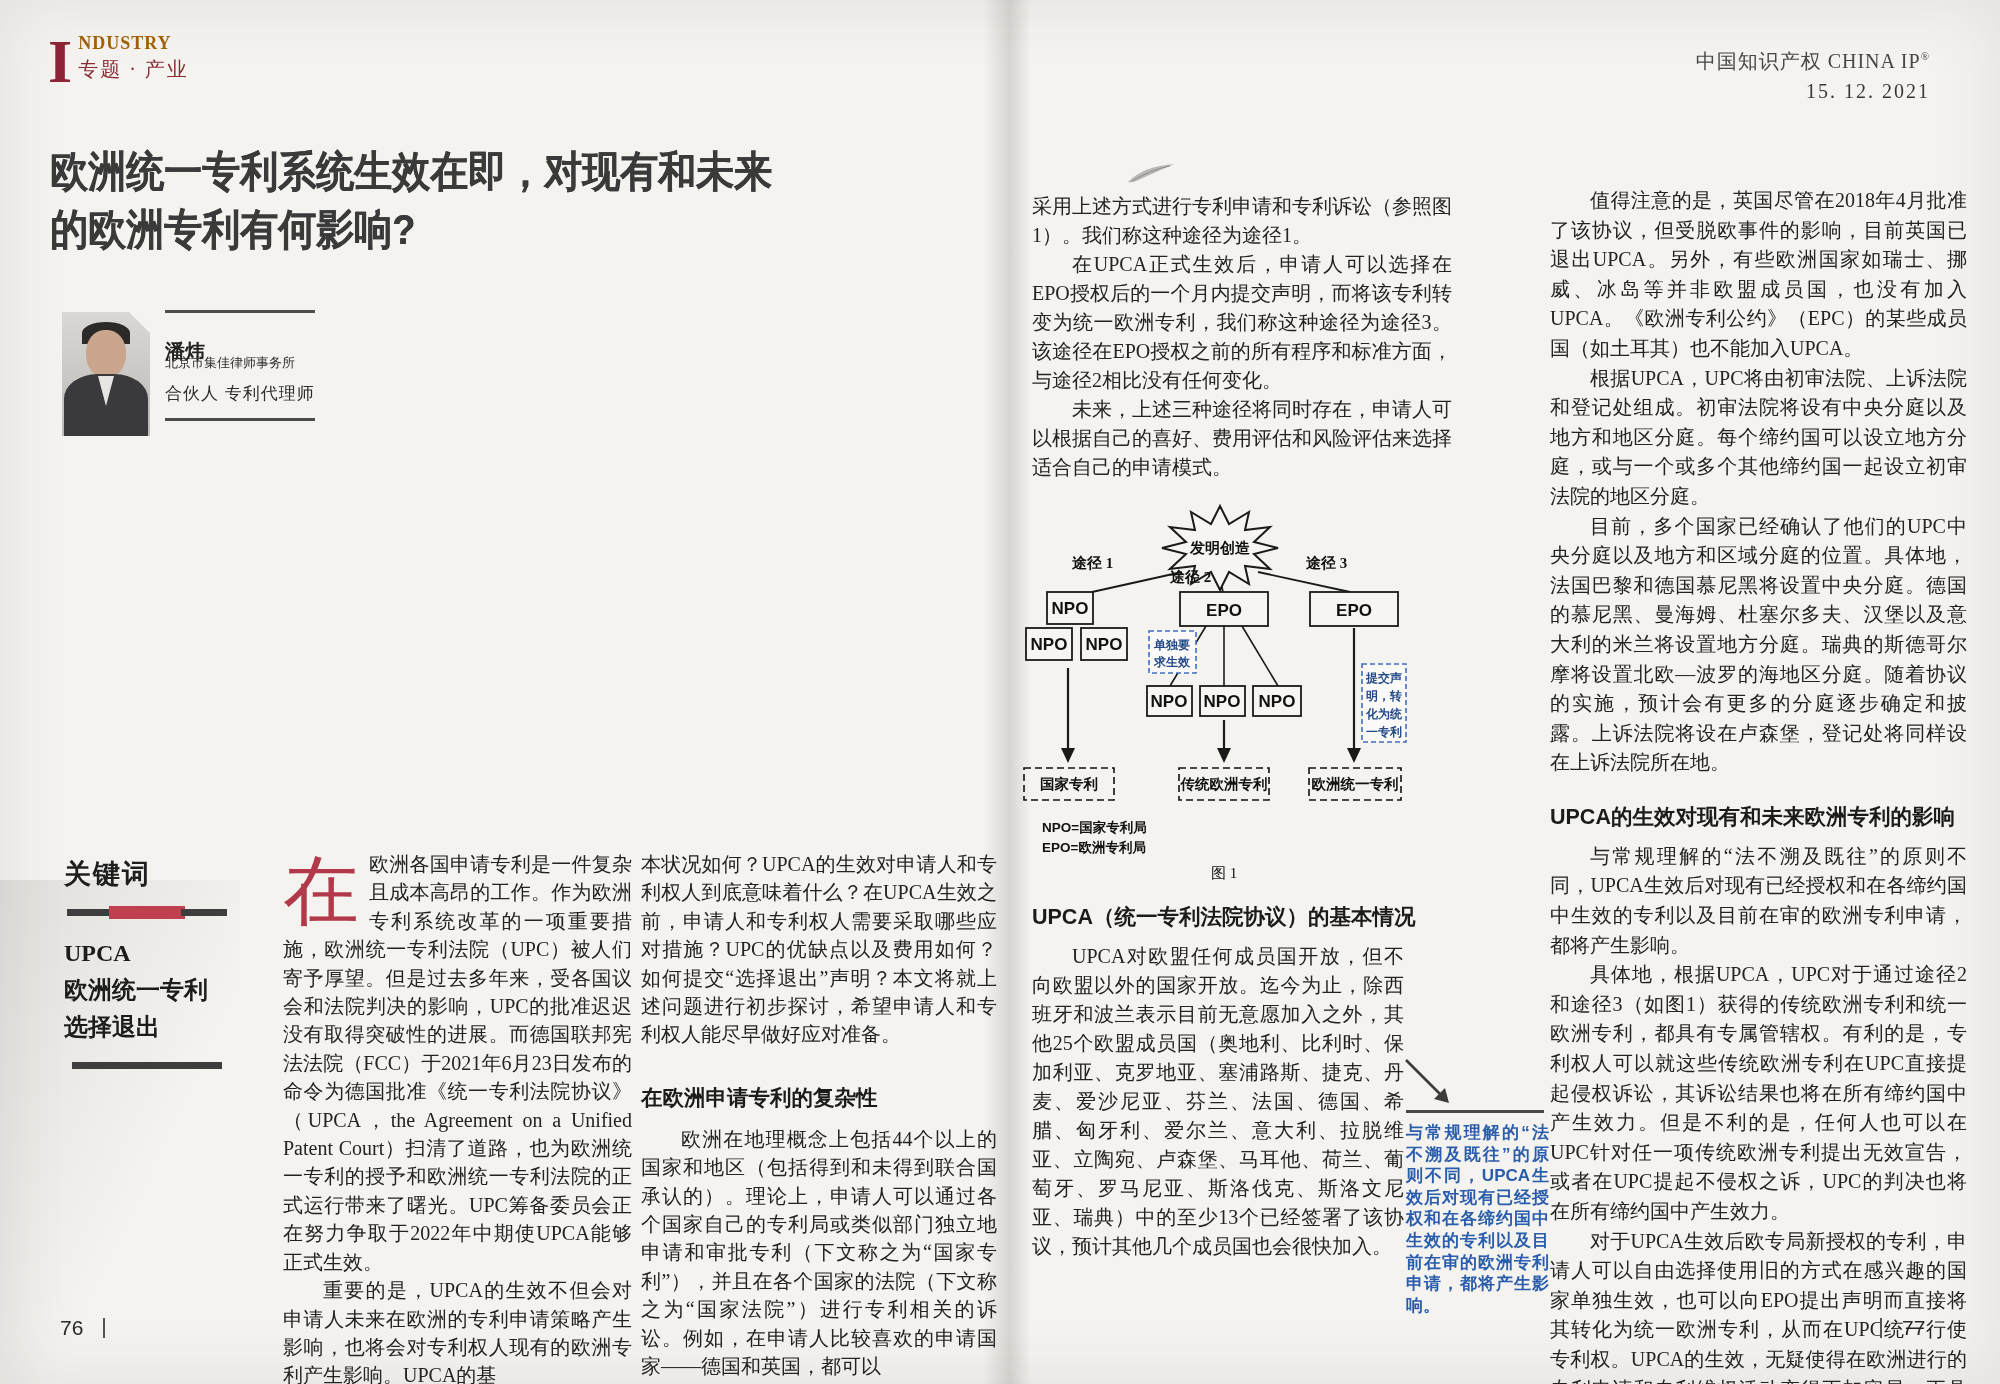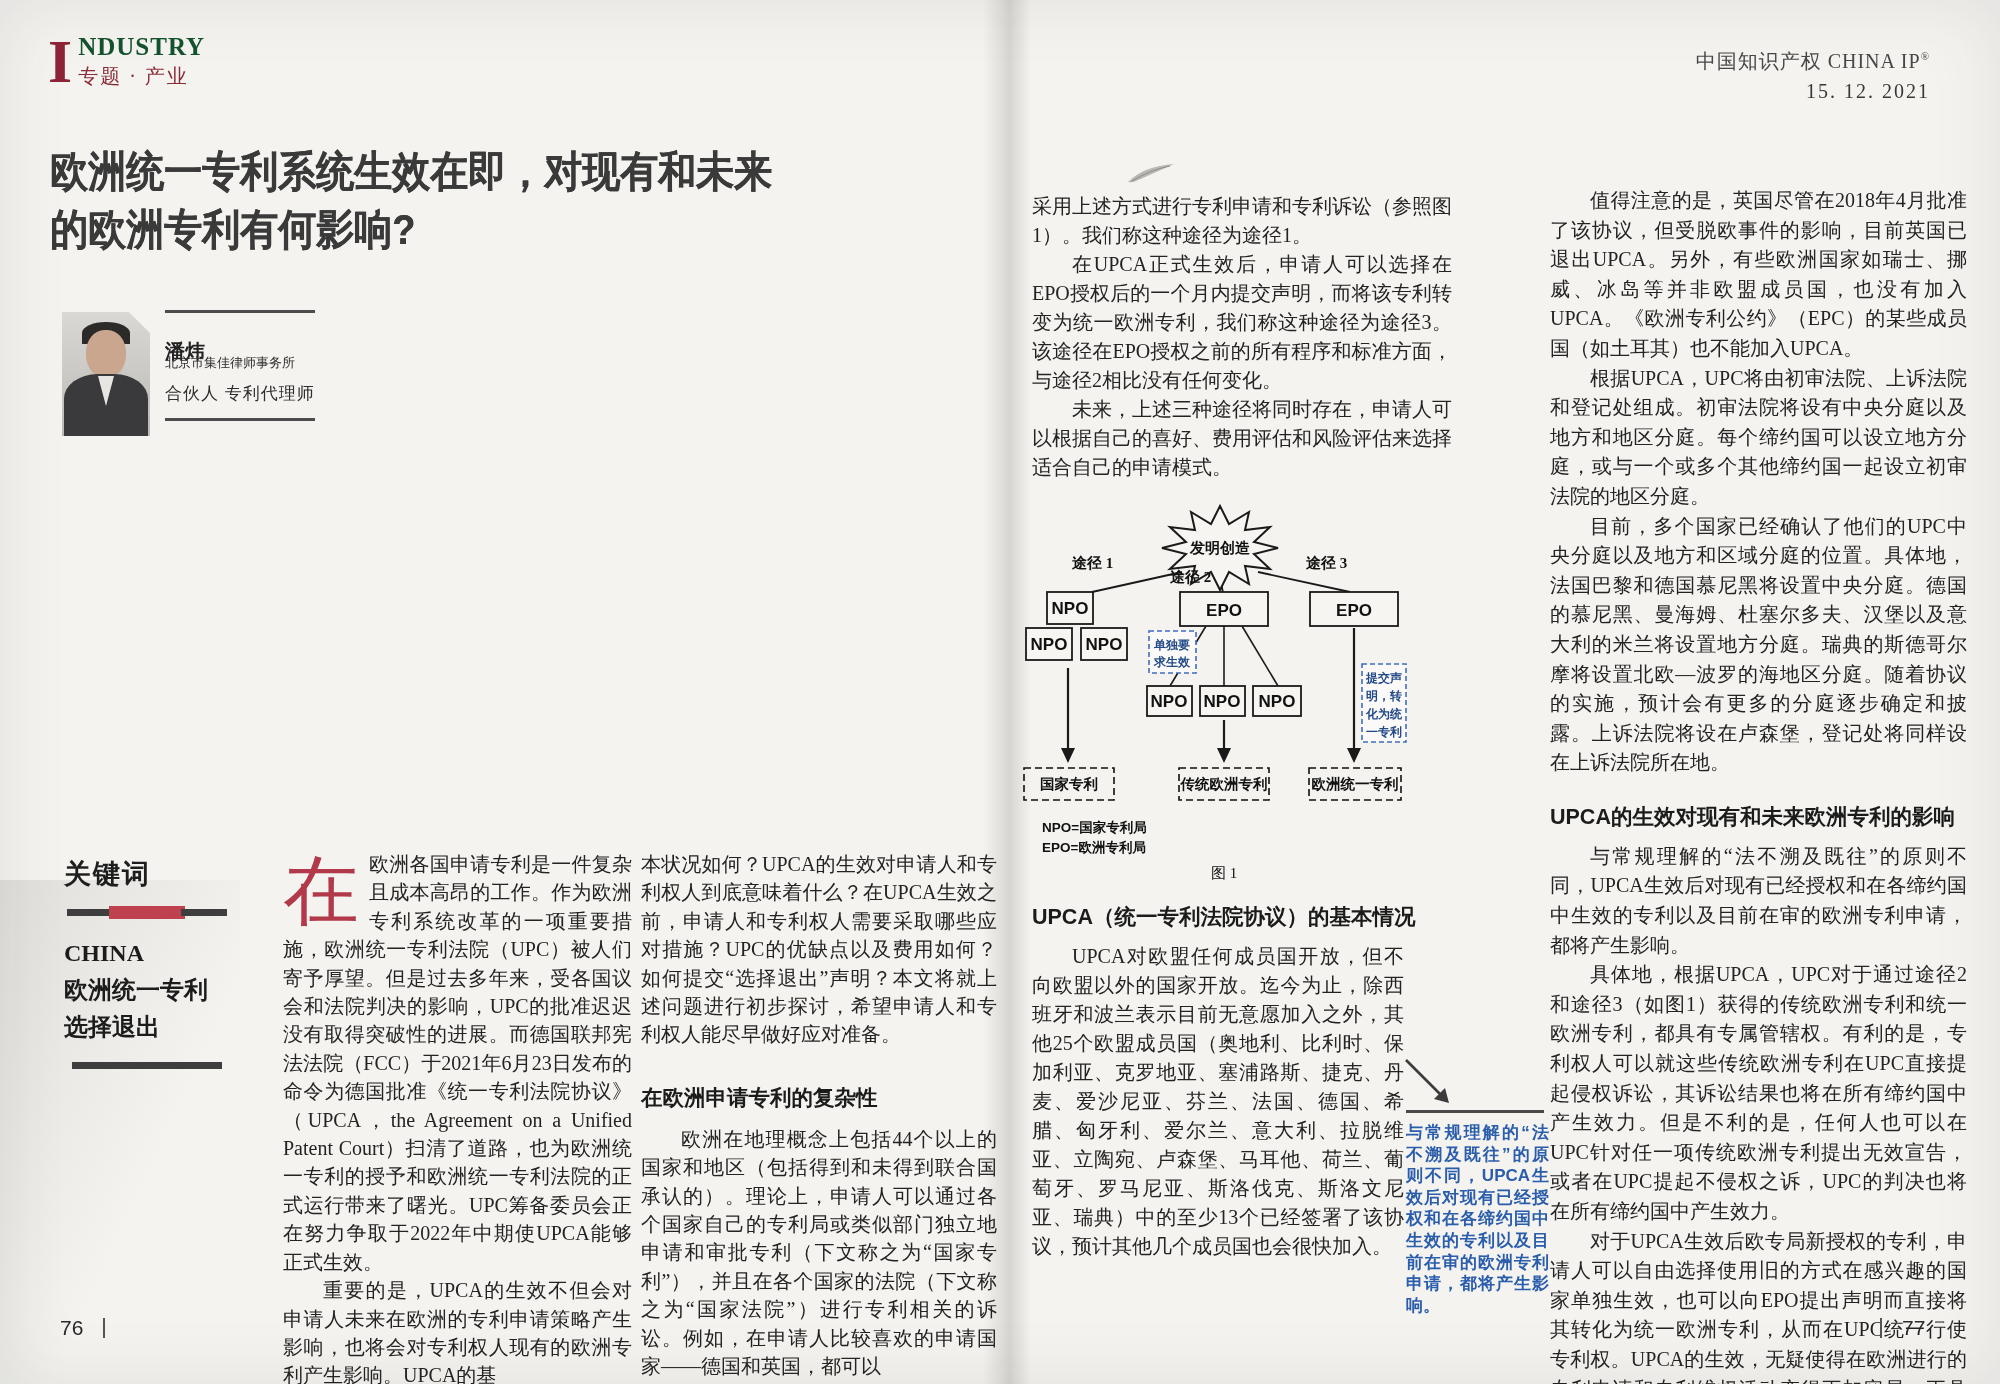--- a/index.html
+++ b/index.html
@@ -7,21 +7,21 @@
     width:2000px;height:1384px;position:relative;overflow:hidden;
     background:#f4f3f0;
     font-family:"Liberation Serif","DejaVu Serif",serif;
     color:#242424;
   }
   .abs{position:absolute;}
   
   .hdr-left{left:48px;top:34px;display:flex;align-items:flex-start;}
   .hdr-initial{font-family:"Liberation Serif",serif;font-weight:bold;font-size:62px;line-height:0.9;color:#8e2438;margin-right:6px;}
   .hdr-stack{display:flex;flex-direction:column;border-left:0;}
-  .hdr-en{font-family:"Liberation Serif",serif;font-weight:bold;font-size:25px;letter-spacing:1px;color:#14532d;line-height:1.05;}
+  .hdr-en{font-family:"Liberation Serif",serif;font-weight:bold;font-size:18px;letter-spacing:1px;color:#a16207;line-height:1.05;}
   .hdr-cn{font-size:20px;color:#8a2b36;margin-top:3px;letter-spacing:2px;}
   
   .hdr-right{left:1540px;top:48px;width:390px;text-align:right;}
   .journal{font-size:20px;color:#474747;letter-spacing:1px;}
   .journal sup{font-size:11px;}
   .issue-date{font-size:20px;color:#383838;letter-spacing:2px;margin-top:5px;}
   
   .title{left:50px;top:142px;width:760px;font-family:"Liberation Sans","DejaVu Sans",sans-serif;font-weight:bold;color:#3a3a3a;transform:scale(1,1.12);transform-origin:left top;}
   .title div{font-size:38px;line-height:52px;white-space:nowrap;text-shadow:.5px 0 0 currentColor;}
   
@@ -125,21 +125,21 @@
 </div>
 
 <div class="abs keywords">
   <div class="kw-label">关键词</div>
   <div class="kw-bar">
     <div class="dark l"></div>
     <div class="red"></div>
     <div class="dark r"></div>
   </div>
   <div class="kw-items">
-      <div class="kw-item">CHINA</div>
+      <div class="kw-item">UPCA</div>
       <div class="kw-item">欧洲统一专利</div>
       <div class="kw-item">选择退出</div>
     </div>
   <div class="kw-bot"></div>
 </div>
 
 <div class="abs col col1">
   <span class="dropcap">在</span>
   <p class="noindent">欧洲各国申请专利是一件复杂且成本高昂的工作。作为欧洲专利系统改革的一项重要措施，欧洲统一专利法院（UPC）被人们寄予厚望。但是过去多年来，受各国议会和法院判决的影响，UPC的批准迟迟没有取得突破性的进展。而德国联邦宪法法院（FCC）于2021年6月23日发布的命令为德国批准《统一专利法院协议》（UPCA，the Agreement on a Unified Patent Court）扫清了道路，也为欧洲统一专利的授予和欧洲统一专利法院的正式运行带来了曙光。UPC筹备委员会正在努力争取于2022年中期使UPCA能够正式生效。</p>
   <div>

